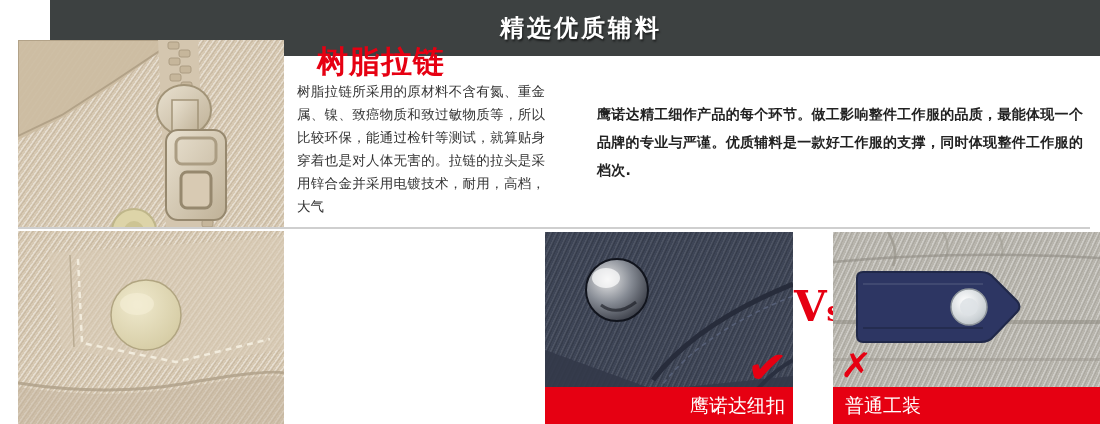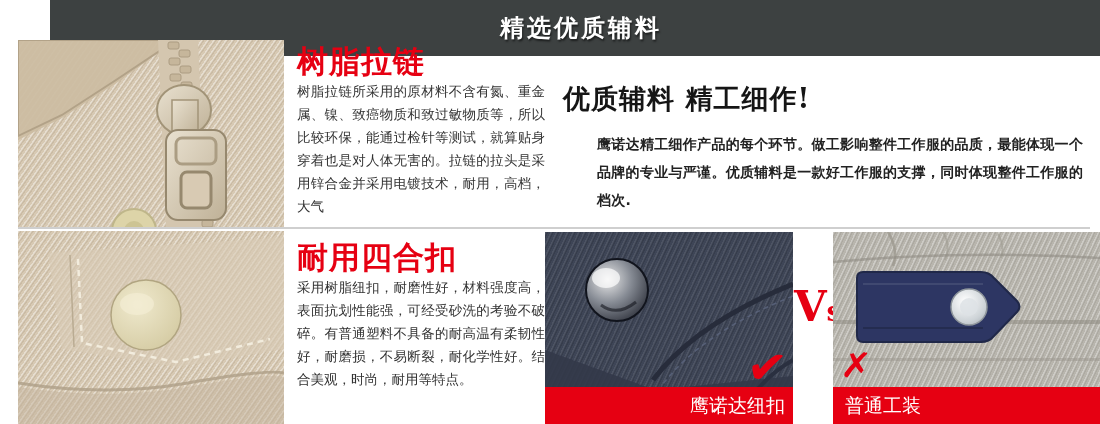--- a/index.html
+++ b/index.html
@@ -53,21 +53,21 @@
   .cmp-bad{left:833px;top:232px;width:267px;height:192px;}
   .h-divider{
     position:absolute;left:18px;top:227px;width:1072px;height:2px;background:#cfcfcf;
   }
   
   .col{position:absolute;}
   .col-zipper{left:297px;top:44px;width:248px;}
   .col-snapbtn{left:297px;top:240px;width:248px;}
   .col-quality{left:563px;top:84px;width:527px;}
   .red-heading{
-    color:var(--red);font-size:31px;font-weight:bold;letter-spacing:1px;line-height:1.15;
+    color:var(--red);font-size:31px;font-weight:bold;letter-spacing:1px;line-height:1.15;margin-left:20px;
   }
   .body-text{
     font-size:13.5px;line-height:23px;color:#333;
     text-align:justify;letter-spacing:0px;
   }
   .serif-heading{
     font-family:"DejaVu Serif","Liberation Serif",serif;
     color:#151515;font-size:27px;font-weight:bold;letter-spacing:1px;line-height:1.1;
   }
   .quality-body{
@@ -153,28 +153,23 @@
       <path d="M0,193 L0,156 Q90,170 170,156 T266,146 L266,193 Z" fill="#c3b49d" opacity="0.5"></path>
     </svg>
   </div>
 
   <div class="col col-zipper">
     <div class="red-heading">树脂拉链</div>
     <div class="body-text">树脂拉链所采用的原材料不含有氮、重金属、镍、致癌物质和致过敏物质等，所以比较环保，能通过检针等测试，就算贴身穿着也是对人体无害的。拉链的拉头是采用锌合金并采用电镀技术，耐用，高档，大气</div>
   </div>
 
   <div class="col col-quality">
-    <div class="serif-heading">优质辅料 精工细作!</div>
     <div class="quality-body">鹰诺达精工细作产品的每个环节。做工影响整件工作服的品质，最能体现一个品牌的专业与严谨。优质辅料是一款好工作服的支撑，同时体现整件工作服的档次.</div>
   </div>
 
-  <div class="col col-snapbtn">
-    <div class="red-heading">耐用四合扣</div>
-    <div class="body-text">采用树脂纽扣，耐磨性好，材料强度高，表面抗划性能强，可经受砂洗的考验不破碎。有普通塑料不具备的耐高温有柔韧性好，耐磨损，不易断裂，耐化学性好。结合美观，时尚，耐用等特点。</div>
-  </div>
 
   <div class="photo navy cmp-good">
     <svg width="248" height="192" viewBox="0 0 248 192">
       <defs>
         <radialGradient id="metal" cx="0.35" cy="0.33" r="0.85">
           <stop offset="0" stop-color="#e9e9e9"></stop>
           <stop offset="0.45" stop-color="#868b94"></stop>
           <stop offset="1" stop-color="#1f222c"></stop>
         </radialGradient>
       </defs>

